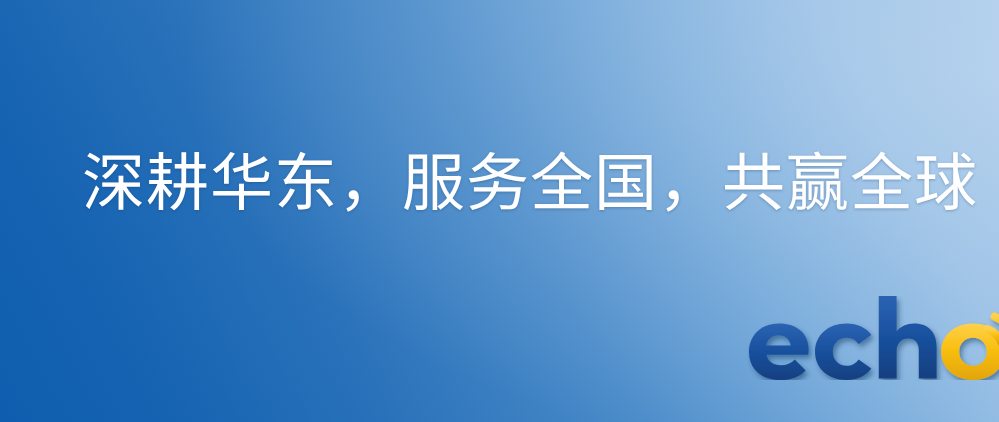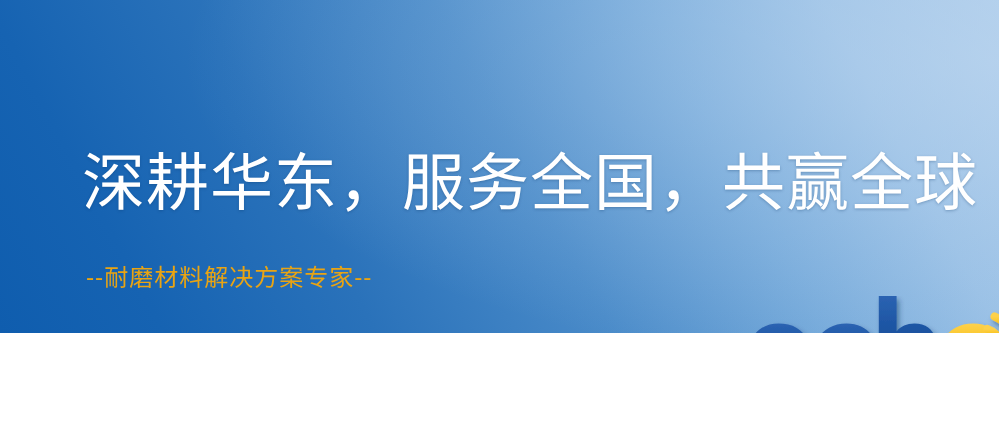--- a/index.html
+++ b/index.html
@@ -5,21 +5,21 @@
 <style>
   html, body {
     margin: 0;
     padding: 0;
     background: #ffffff;
   }
 
   .banner {
     position: relative;
     width: 999px;
-    height: 333px;
+    height: 422px;
     overflow: hidden;
     font-family: "Liberation Sans", sans-serif;
     
     background:
       linear-gradient(62deg,
         #0f5dae 0%,
         #1663b2 14%,
         #2a72ba 32%,
         #4a8bc9 52%,
         #74a9da 70%,
@@ -121,21 +121,20 @@
   }
 </style>
 </head>
 <body>
 
 <div class="banner">
   <div class="content">
 
     <div class="headline">深耕华东，服务全国，共赢全球</div>
 
-    <div class="subtitle">--耐磨材料解决方案专家--</div>
 
     <div class="logo">
 
       <svg class="logo-echo" viewBox="0 0 255 84" aria-hidden="true">
         <defs>
           <filter id="logoShadow" x="-30%" y="-30%" width="180%" height="190%">
             <feDropShadow dx="2.5" dy="3.5" stdDeviation="2.6" flood-color="#0b2c56" flood-opacity="0.45"></feDropShadow>
           </filter>
           <linearGradient id="blueGrad" x1="0" y1="0" x2="0" y2="1">
             <stop offset="0%" stop-color="#2b63b2"></stop>

